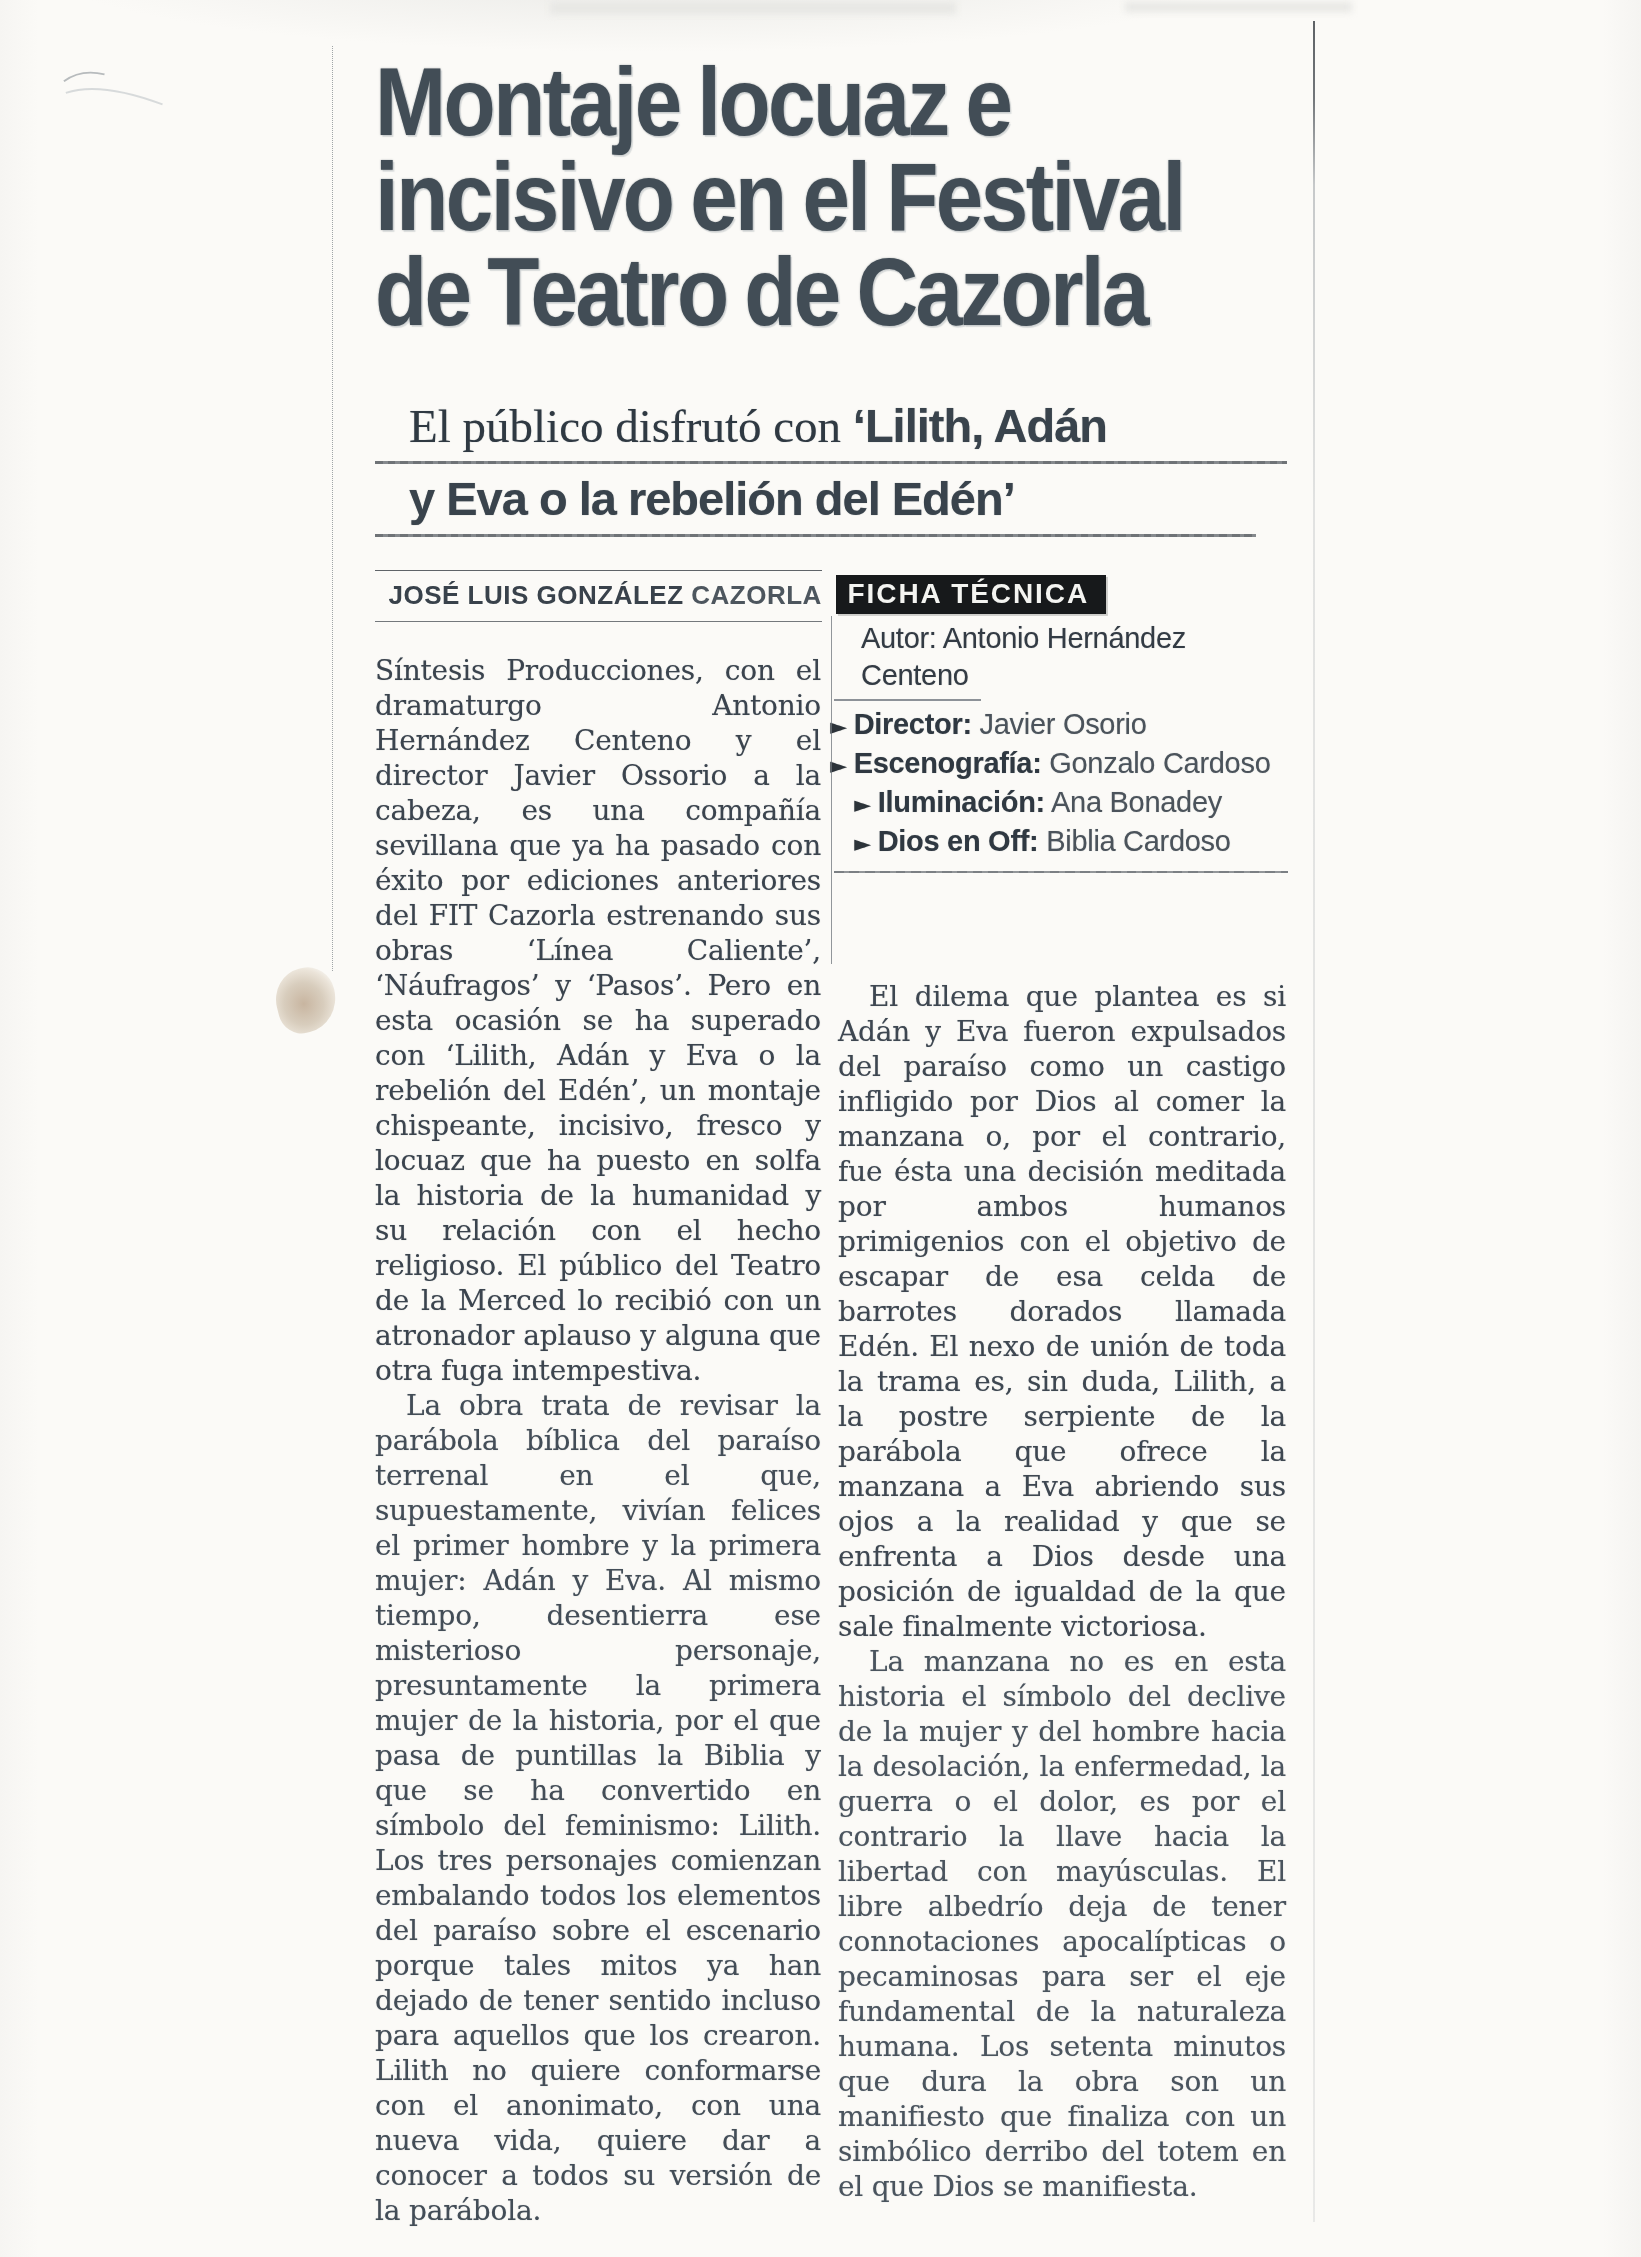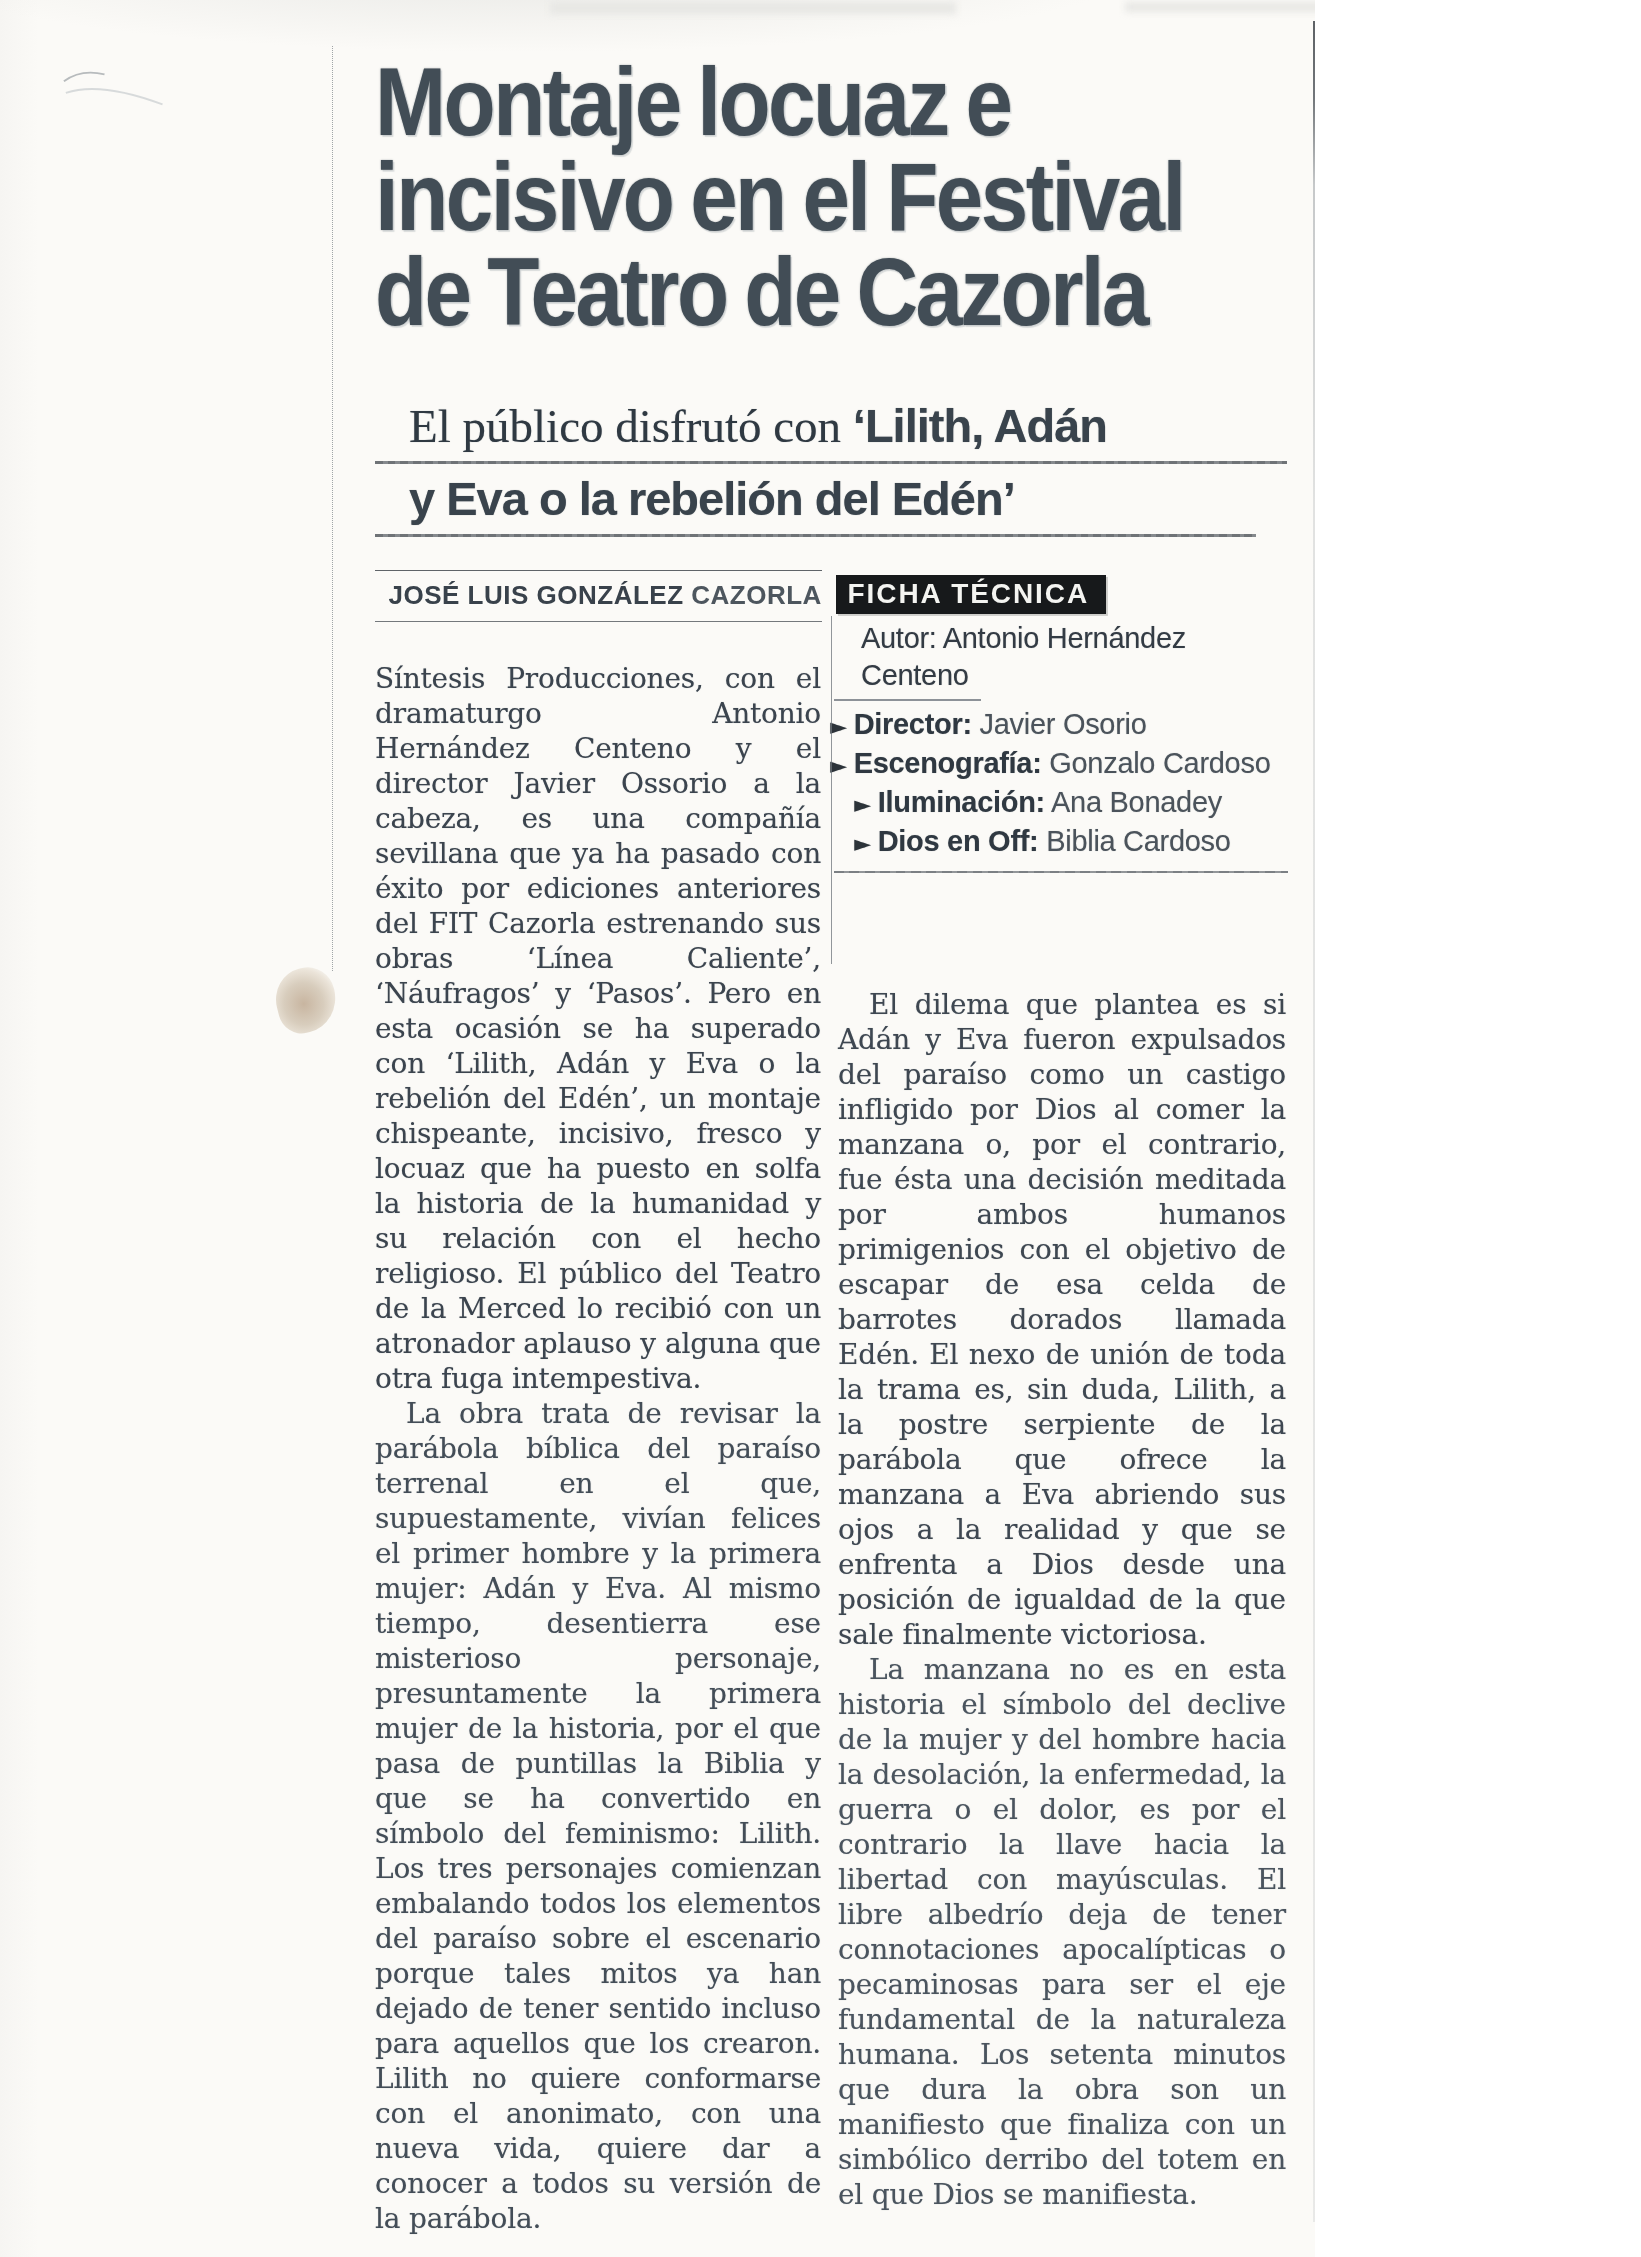--- a/index.html
+++ b/index.html
@@ -1,16 +1,16 @@
 <!DOCTYPE html>
 <html lang="es"><head>
 <meta charset="utf-8">
 <style>
   html,body{margin:0;padding:0;background:#ffffff;}
-  .page{position:relative;width:1315px;height:2257px;overflow:hidden;
+  .page{position:relative;width:1641px;height:2257px;overflow:hidden;
         background:
           radial-gradient(ellipse 869px 116px at 40% -29px, #e9e9e6 0%, rgba(233,233,230,0) 70%),
           linear-gradient(90deg,#f6f5f2 0,#fbfaf7 39px,#fbfaf7 1603px,#f5f4f1 1641px),
           #fafaf7;
         font-kerning:normal;}
   
   .dotline{position:absolute;left:332px;top:46px;height:925px;width:0;
            border-left:1.9px dotted #8a9094;opacity:.8;}
   .scanline{position:absolute;left:1313px;top:21px;width:1.9px;height:2201px;opacity:.85;
             background:linear-gradient(#42474c 0,#5a5f64 77px,rgba(138,144,150,.55) 164px,
@@ -56,21 +56,21 @@
   .ficha .autor{font-weight:400;color:#333b44;padding-left:25px;width:406px;}
   .ficha-rule{width:147px;height:1.9px;background:#8d9298;margin:4.8px 0 5.8px -1.9px;}
   .credit{color:#4b535b;}
   .credit .lbl{font-weight:700;color:#2f3841;}
   .credit.i0{text-indent:-5.8px;}
   .credit.i1{text-indent:18.3px;}
   .arrow{font-family:"DejaVu Sans",sans-serif;font-size:22px;margin-right:6.8px;color:#2c3339;}
   .ficha-bottom{margin:8.7px 0 0 -1.9px;width:454px;height:1.9px;opacity:.9;
                 background:repeating-linear-gradient(90deg,#6d7277 0 9.7px,#868a8e 9.7px 15.4px);}
   
-  .col{position:absolute;margin-top:8px;}
+  .col{position:absolute;}
   .colL{left:375px;top:653px;width:446px;}
   .colR{left:838px;top:979px;width:448px;}
   .col p{margin:0;font-family:"DejaVu Serif",serif;font-size:28px;line-height:35px;
          text-align:justify;letter-spacing:-0.2px;
          -webkit-hyphens:auto;hyphens:auto;
          text-shadow:0 0 1px rgba(70,80,92,.4);}
   .colL p.p1{color:#3b444e;}
   .colL p.p2{color:#434d57;}
   .colR p.p1{color:#3e4751;}
   .colR p.p2{color:#4a545e;}

